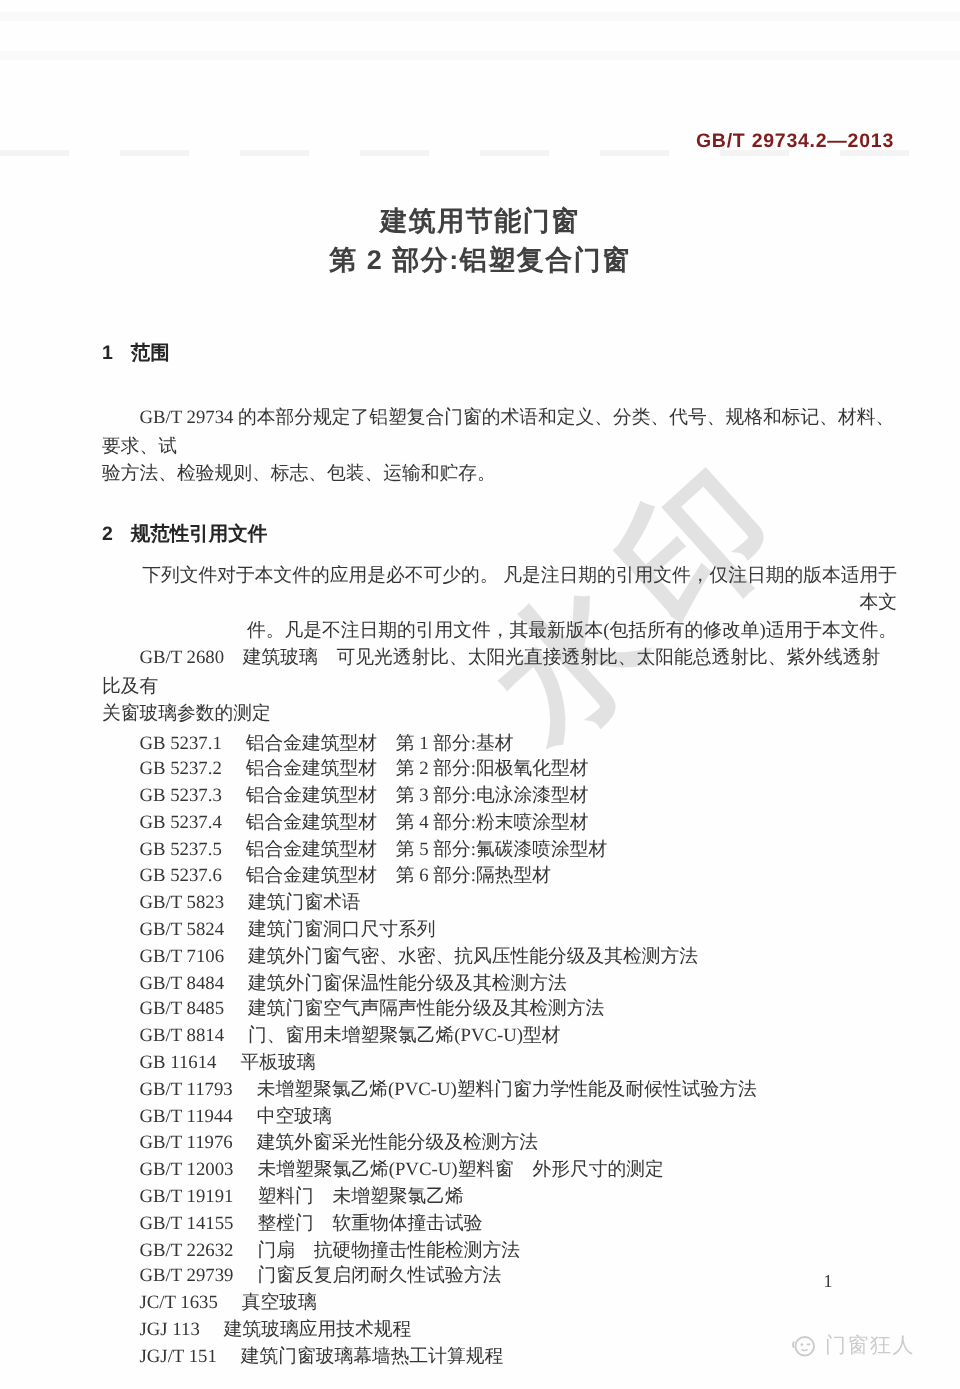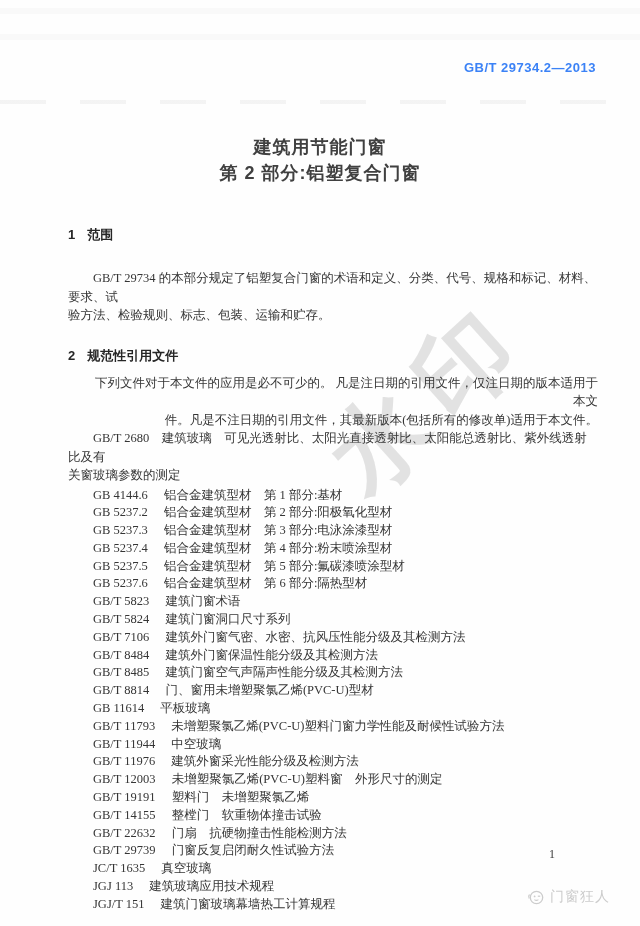--- a/index.html
+++ b/index.html
@@ -19,23 +19,23 @@
   .scan-band{
     position:absolute;left:0;right:0;height:6px;
     background:#f7f7f7;opacity:.7;
   }
   .scan-dashes{
     position:absolute;left:0;right:0;top:100px;height:4px;
     background:repeating-linear-gradient(90deg,#f1f1f1 0 46px,transparent 46px 80px);
     opacity:.8;
   }
   .std-code{
-    position:absolute;top:60px;right:44px;
-    font-family:"Liberation Sans","DejaVu Sans",sans-serif;
-    font-weight:700;font-size:13px;letter-spacing:.5px;color:#3b82f6;text-align:right;
+    position:absolute;top:86px;right:44px;
+    font-family:"Liberation Sans","DejaVu Sans",sans-serif;
+    font-weight:700;font-size:13px;letter-spacing:.5px;color:#7f1d1d;text-align:right;
   }
   .doc-title{
     position:absolute;top:134px;left:0;right:0;
     text-align:center;
     font-family:"Liberation Sans","DejaVu Sans",sans-serif;
     font-weight:700;font-size:18px;line-height:26px;color:#404040;
     letter-spacing:1px;
   }
   .content{
     position:absolute;top:226px;left:68px;right:42px;
@@ -108,21 +108,21 @@
 
     <p class="para pre mt-intro">下列文件对于本文件的应用是必不可少的。 凡是注日期的引用文件，仅注日期的版本适用于本文
 件。凡是不注日期的引用文件，其最新版本(包括所有的修改单)适用于本文件。</p>
 
     <p class="para pre">GB/T 2680　建筑玻璃　可见光透射比、太阳光直接透射比、太阳能总透射比、紫外线透射比及有
 关窗玻璃参数的测定</p>
 
     <div class="ref-list">
 
         <div class="ref-row">
-          <span class="ref-code">GB 4144.6</span><span>铝合金建筑型材　第 1 部分:基材</span>
+          <span class="ref-code">GB 5237.1</span><span>铝合金建筑型材　第 1 部分:基材</span>
         </div>
 
         <div class="ref-row">
           <span class="ref-code">GB 5237.2</span><span>铝合金建筑型材　第 2 部分:阳极氧化型材</span>
         </div>
 
         <div class="ref-row">
           <span class="ref-code">GB 5237.3</span><span>铝合金建筑型材　第 3 部分:电泳涂漆型材</span>
         </div>
 

